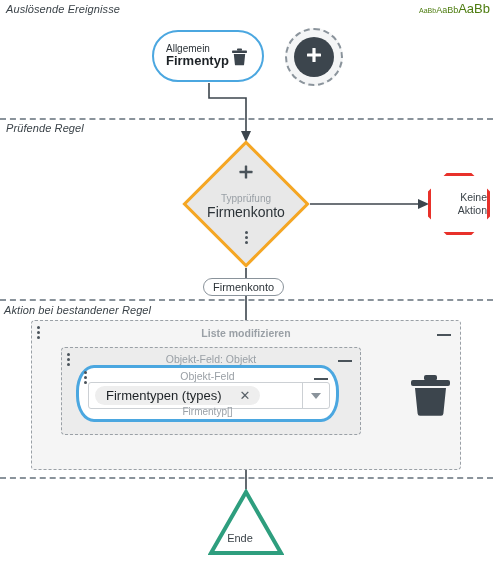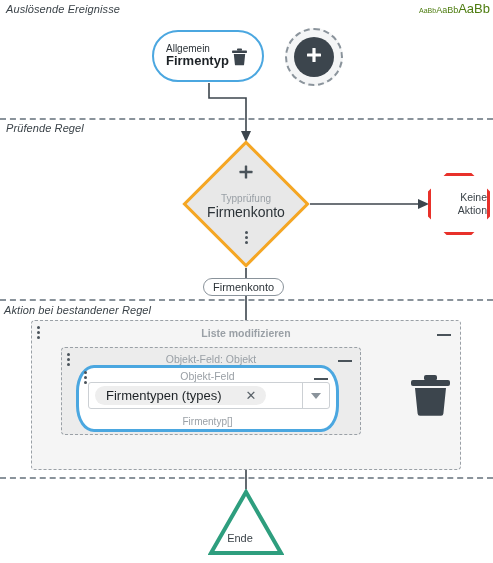--- a/index.html
+++ b/index.html
@@ -229,21 +229,21 @@
     background: #ececec;
     border: 1px dashed #9aa0a6;
     border-radius: 4px;
     box-sizing: border-box;
   }
   .panel-inner {
     position: absolute;
     left: 14px;
     top: 17px;
     width: 263px;
-    height: 67px;
+    height: 57px;
     background: #ffffff;
     border: 3px solid #4ba7e0;
     border-radius: 18px / 26px;
     box-sizing: border-box;
   }
   .panel-header {
     position: absolute;
     left: 0;
     right: 0;
     text-align: center;
@@ -287,21 +287,21 @@
   }
   .select-value-area {
     flex: 1;
     display: flex;
     align-items: center;
     padding-left: 6px;
   }
   .token {
     display: inline-flex;
     align-items: center;
-    gap: 24px;
+    gap: 18px;
     background: #eeeeee;
     border-radius: 12px;
     padding: 2px 9px 2px 11px;
     font-size: 13px;
     color: #1d2226;
     white-space: nowrap;
   }
   .token-x {
     font-size: 13px;
     color: #5a6269;

